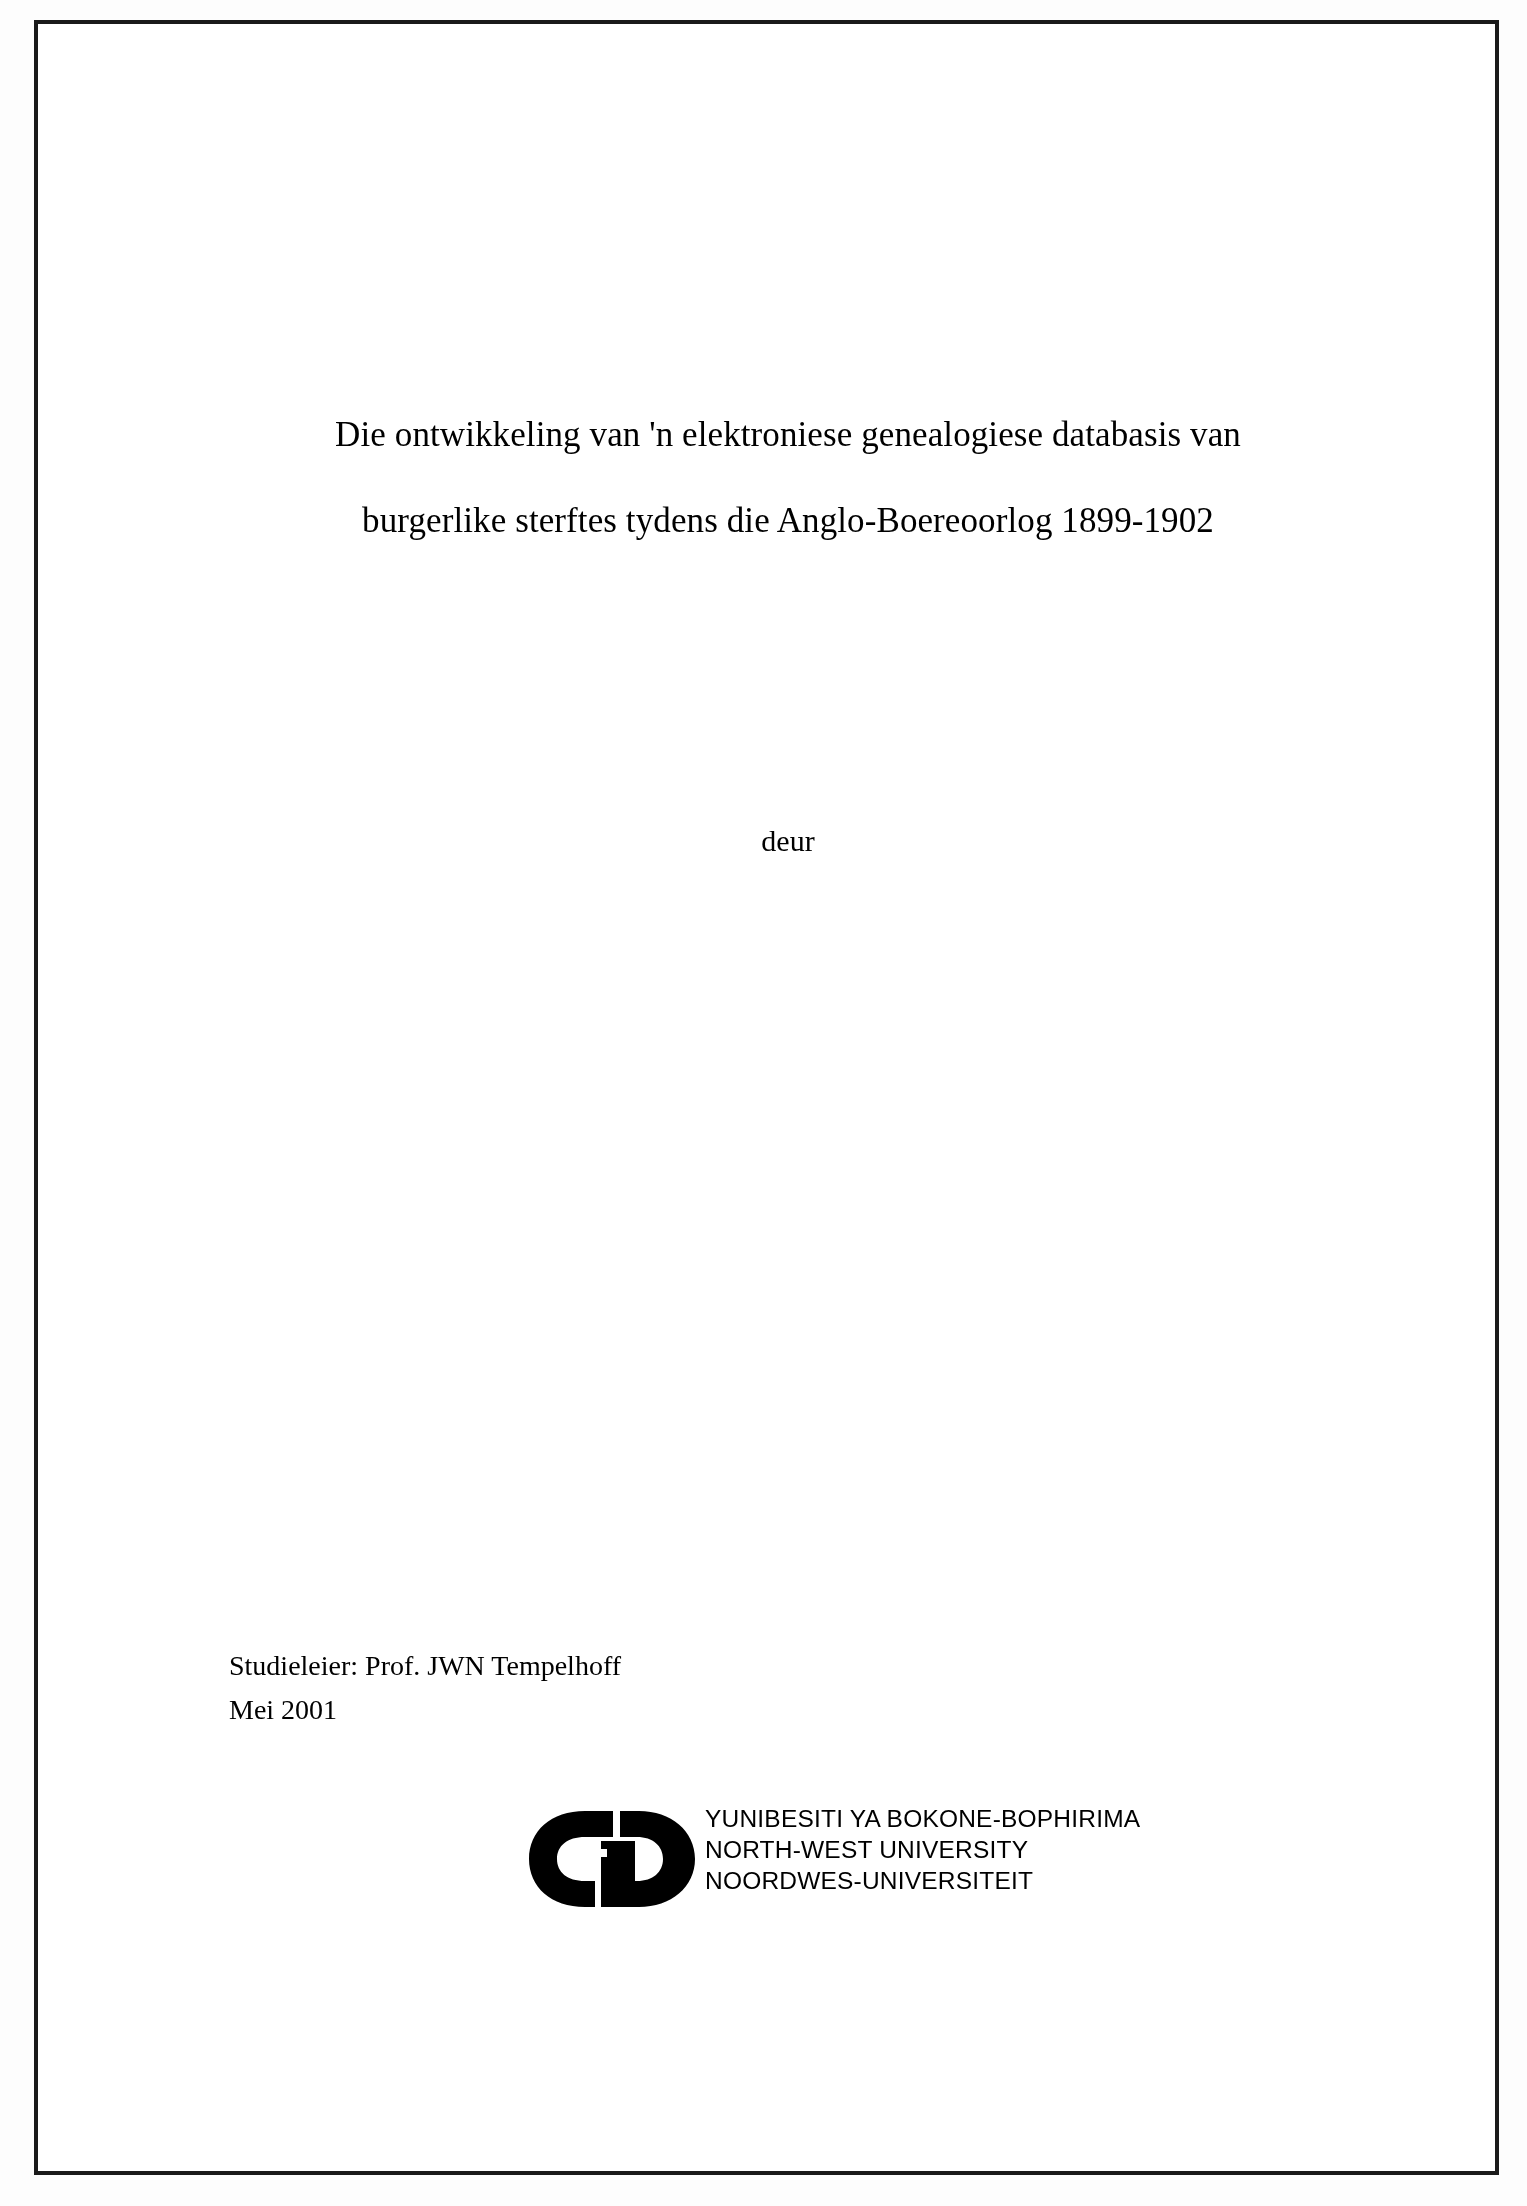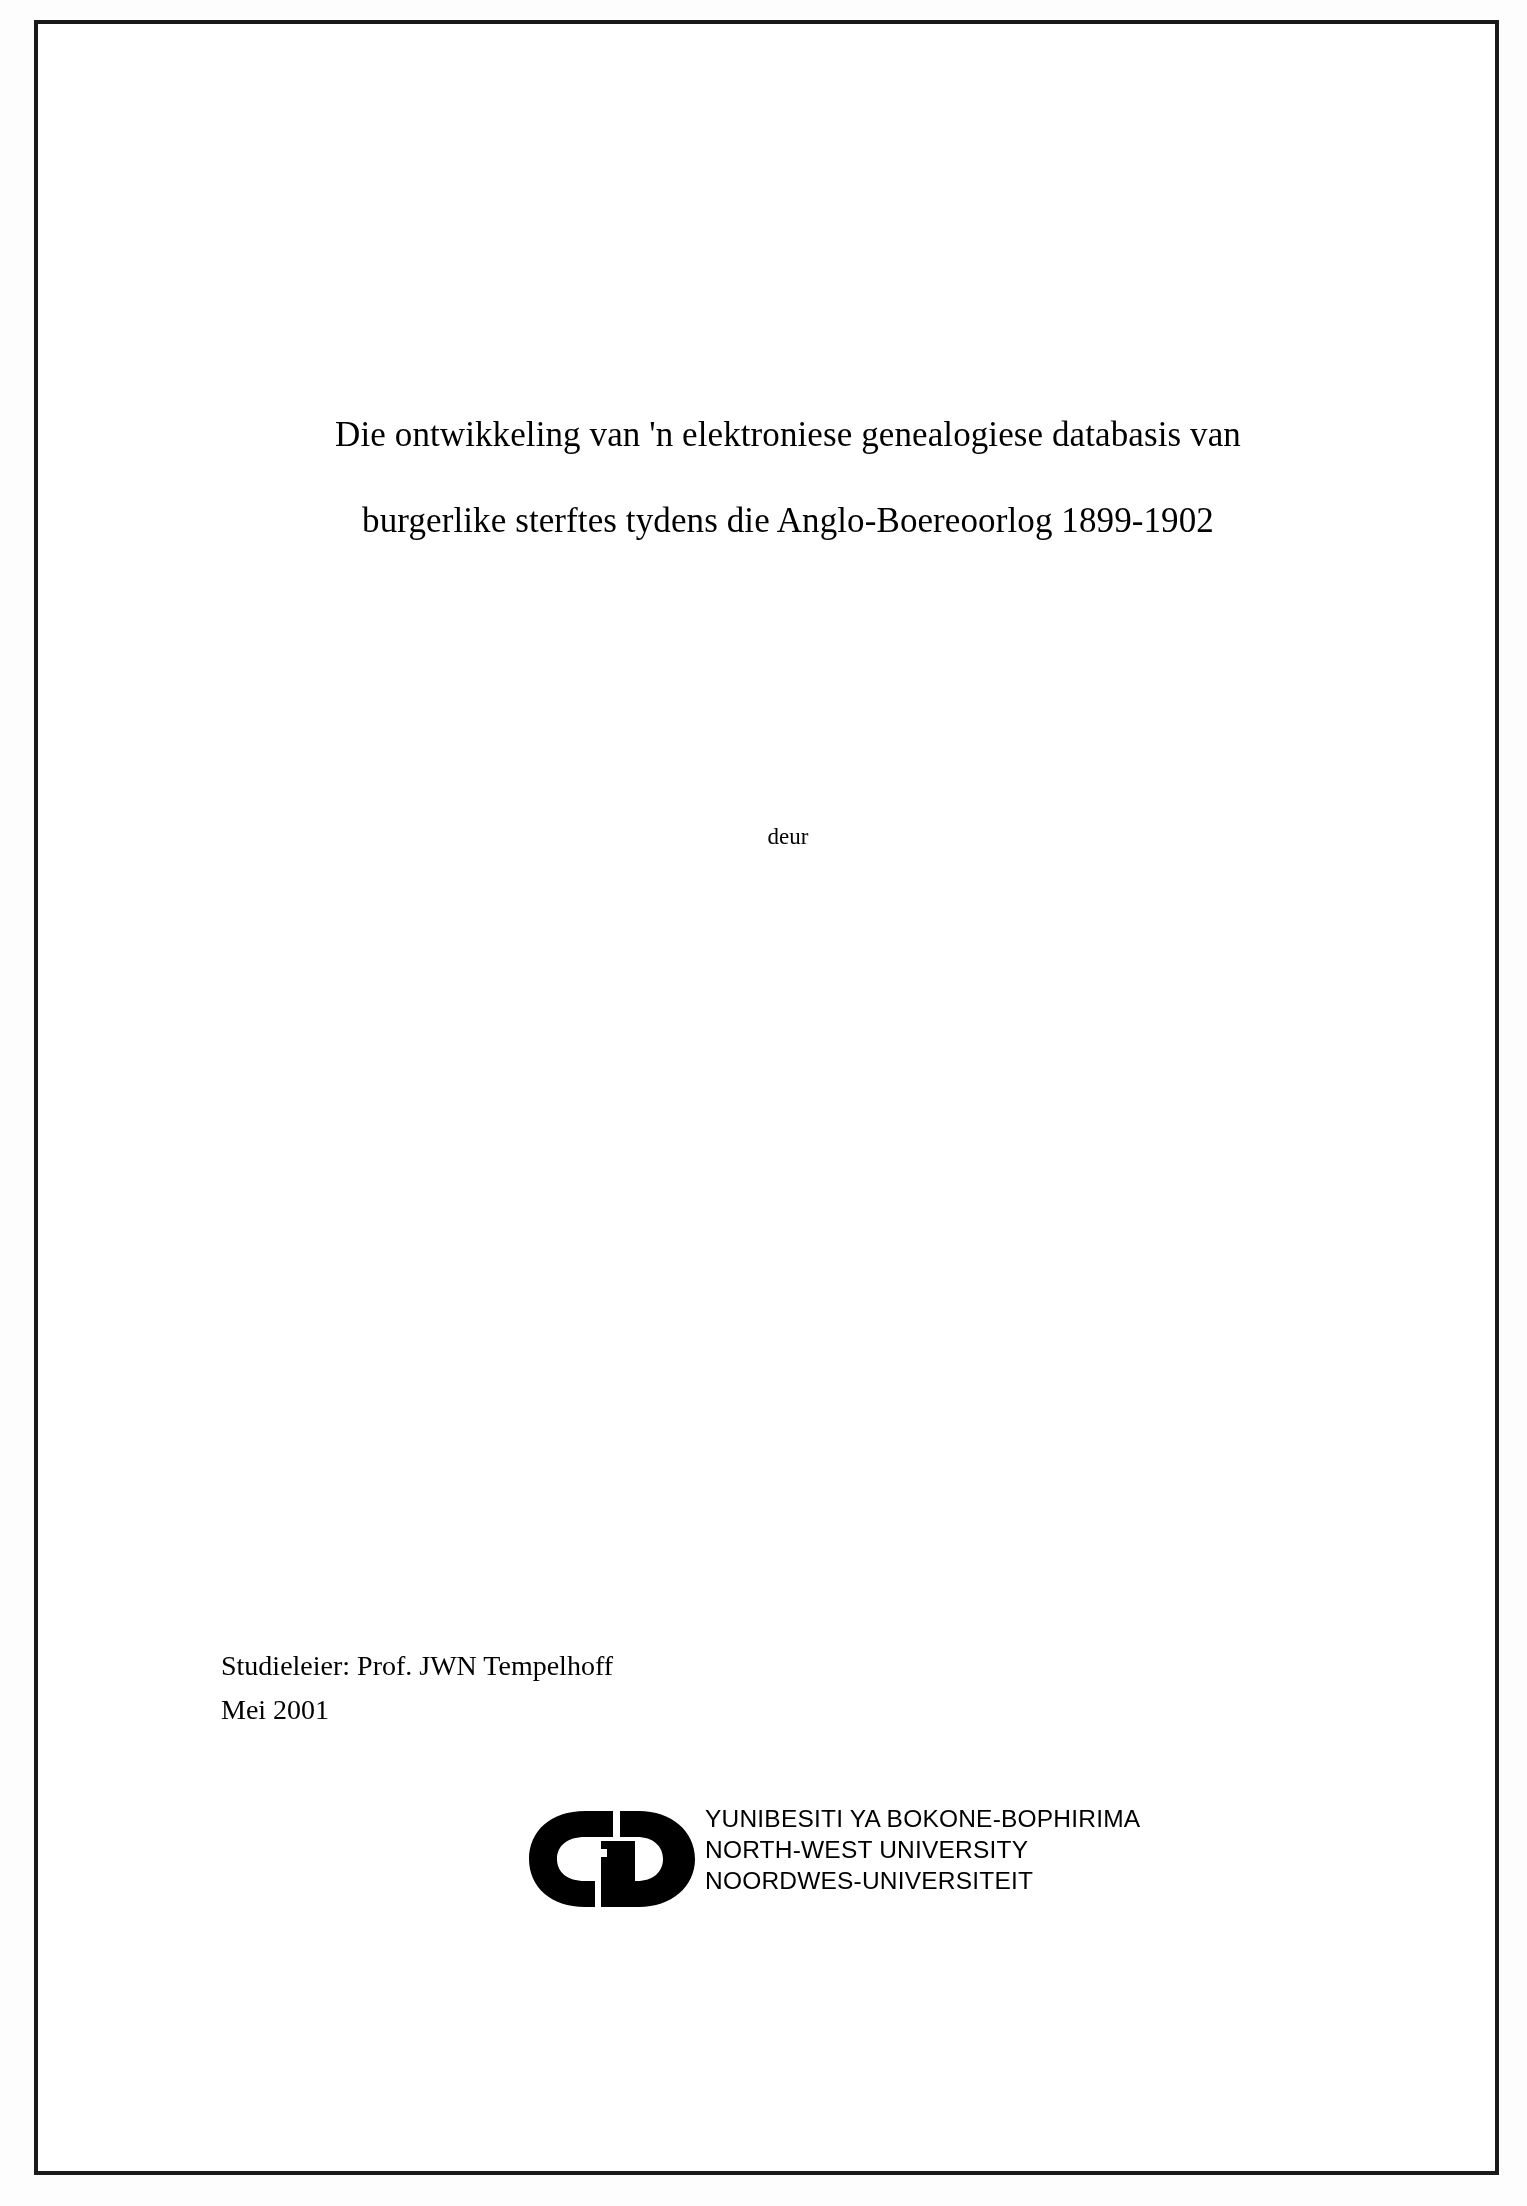--- a/index.html
+++ b/index.html
@@ -70,21 +70,21 @@
     letter-spacing: 0.1px;
   }
 
   
   .byline-word {
     position: absolute;
     top: 800px;
     left: 35px;
     width: 1130px;
     text-align: center;
-    font-size: 23px;
+    font-size: 30px;
   }
 
   
   .author {
     position: absolute;
     top: 952px;
     left: 35px;
     width: 1130px;
     text-align: center;
     font-size: 31px;
@@ -108,21 +108,21 @@
     text-align: left;
   }
   .statement i {
     font-style: italic;
   }
 
   
   .supervisor {
     position: absolute;
     top: 1620px;
-    left: 33px;
+    left: 41px;
     width: 1000px;
     font-size: 28px;
     line-height: 44px;
     text-align: left;
   }
 
   
   .logo-block {
     position: absolute;
     top: 1775px;

